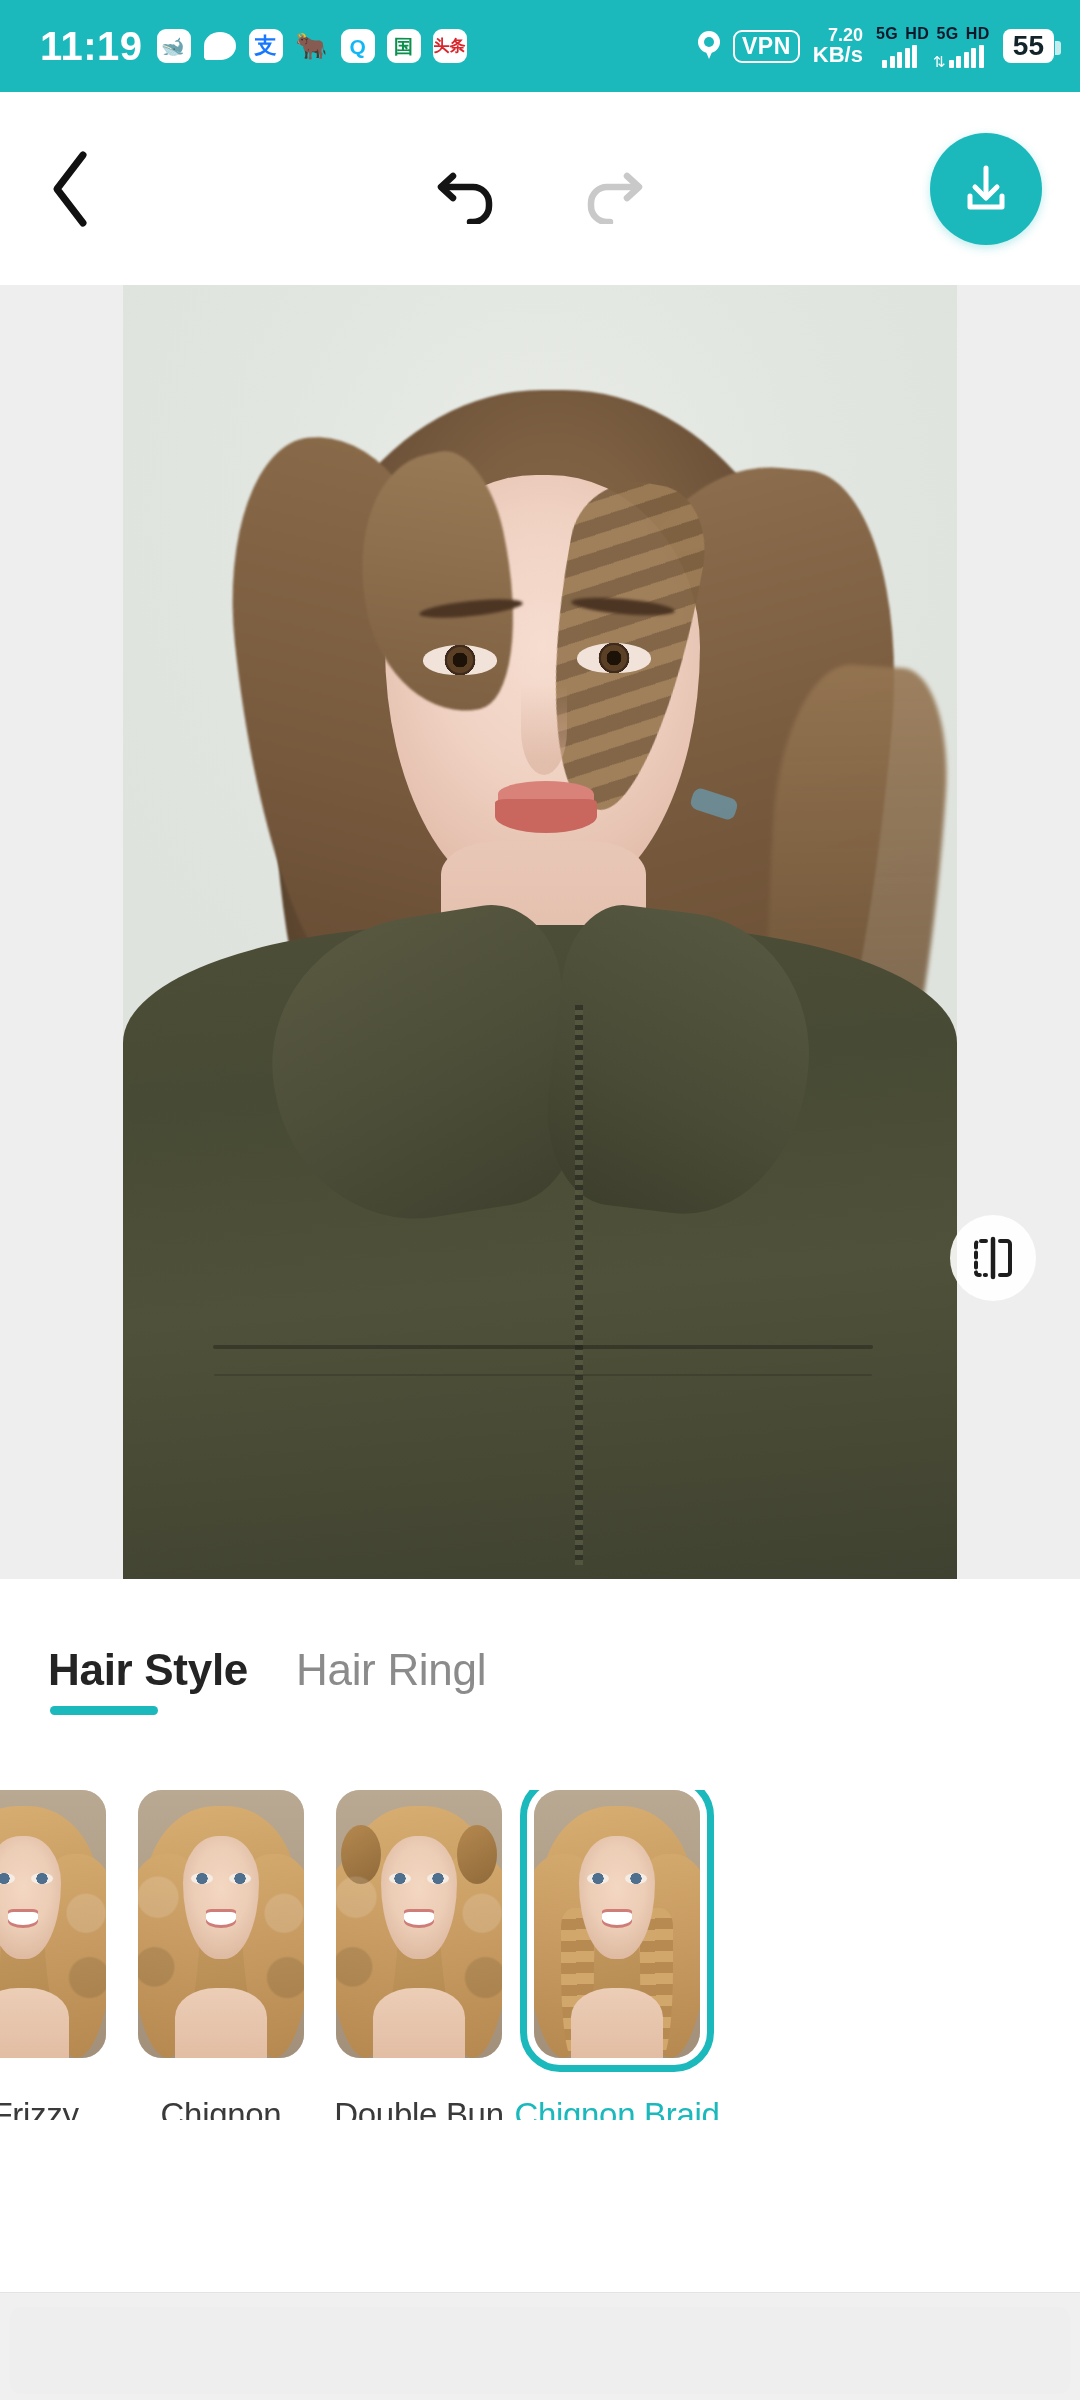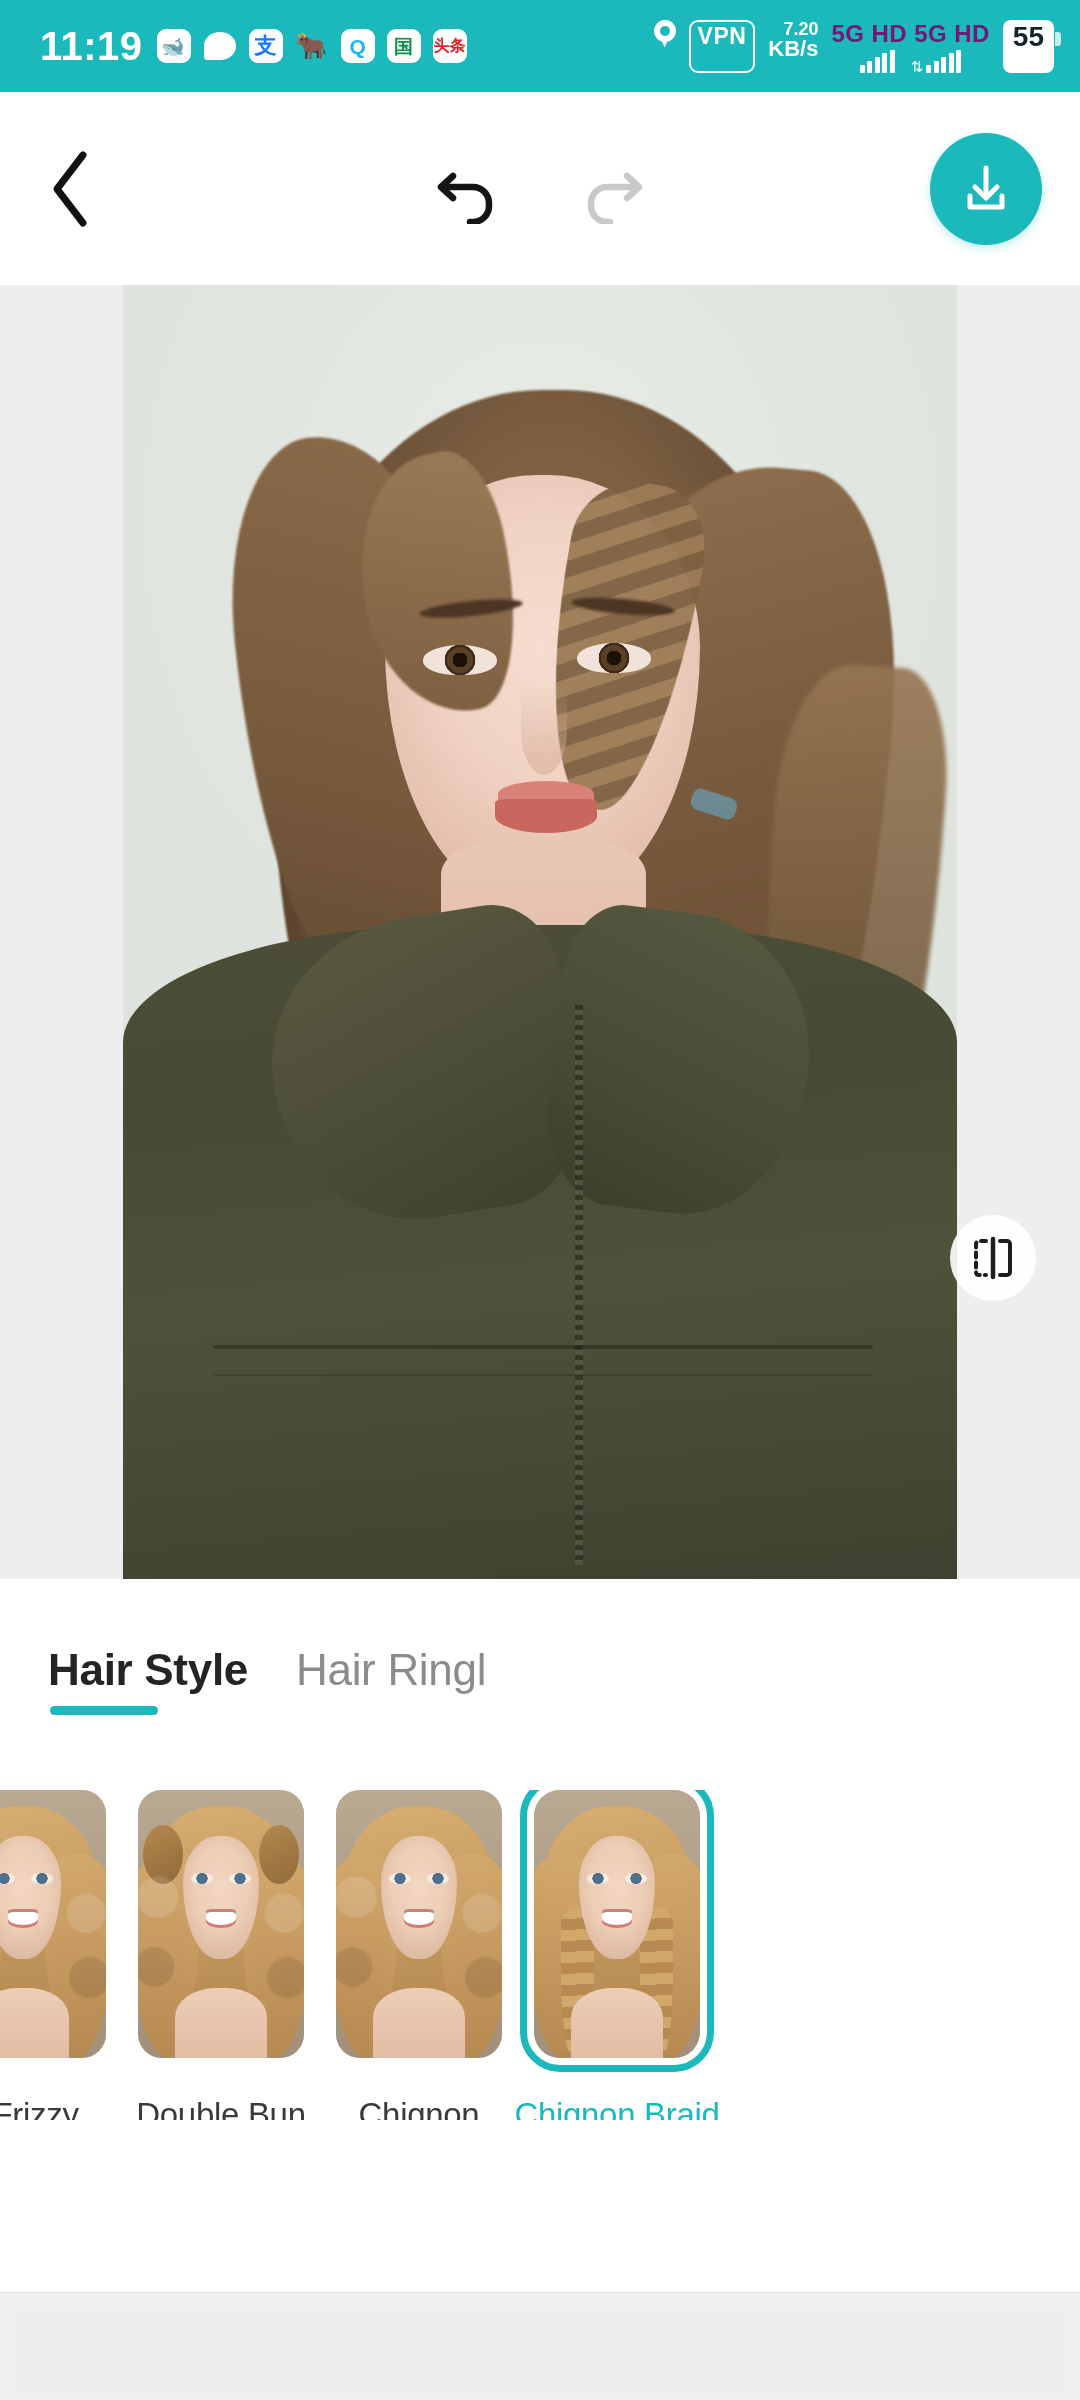--- a/index.html
+++ b/index.html
@@ -36,21 +36,21 @@
   .app-ico.bubble .dot {
     display:block; width:32px;height:28px;border-radius:50% 50% 50% 10%;
     background:#ffffff;
   }
   .app-ico.alipay { background:#ffffff; color:#1677FF; font-size:22px; }
   .app-ico.cow { background:transparent; color:#ffffff; font-size:26px; }
   .app-ico.qq { background:#ffffff; color:#12B7F5; font-size:21px; }
   .app-ico.nation { background:#ffffff; color:#0a8f4d; font-size:19px; }
   .app-ico.news { background:#ffffff; color:#d9262c; font-size:16px; font-weight:700;}
 
-  .status-right { display:flex; gap:13px; }
+  .status-right { display:flex; align-items:center; gap:13px; }
   .loc-pin { width:22px; height:30px; position:relative; }
   .loc-pin::before{
     content:""; position:absolute; top:0; left:0; width:22px;height:22px;
     border-radius:50% 50% 50% 50%; background:#fff;
   }
   .loc-pin::after{
     content:""; position:absolute; top:14px; left:5px; width:12px;height:14px;
     background:#fff; clip-path: polygon(50% 100%, 0 0, 100% 0);
   }
   .loc-pin .hole{
@@ -58,21 +58,21 @@
     background:#1BB8BC; z-index:2;
   }
   .vpn-chip {
     border:2.5px solid #fff; border-radius:9px; color:#fff;
     font-size:23px; font-weight:700; padding:1px 7px; letter-spacing:0.5px;
   }
   .netspeed { color:#fff; line-height:1.0; text-align:right; }
   .netspeed .n1 { font-size:18px; font-weight:700; display:block;}
   .netspeed .n2 { font-size:22px; font-weight:700; display:block;}
   .sig-group { display:flex; flex-direction:column; align-items:center; gap:2px; }
-  .sig-label { color:#701a75; font-size:24px; font-weight:700; letter-spacing:0.5px;
+  .sig-label { color:#0f172a; font-size:16px; font-weight:700; letter-spacing:0.5px;
                display:flex; gap:7px; }
   .bars { display:flex; align-items:flex-end; gap:2.5px; height:23px; }
   .bars i { width:5px; background:#fff; display:block; border-radius:1px;}
   .bars i:nth-child(1){height:8px;}
   .bars i:nth-child(2){height:12px;}
   .bars i:nth-child(3){height:16px;}
   .bars i:nth-child(4){height:20px;}
   .bars i:nth-child(5){height:23px;}
   .sig-pair { display:flex; gap:16px; align-items:flex-end;}
   .sig-col { display:flex; align-items:flex-end; gap:3px;}
@@ -496,48 +496,48 @@
         </div>
         <div class="thumb-label">y Frizzy</div>
       </div>
 
       <div class="thumb-item">
         <div class="thumb-card">
           <div class="tf">
             <div class="tf-hair"></div>
               <div class="tf-hair2"></div>
               <div class="tf-hair3"></div>
+            <div class="tf-curls"></div>
+            <div class="tf-face"></div>
+            <div class="tf-eye l"></div>
+              <div class="tf-eye r"></div>
+            <div class="tf-mouth"></div>
+            <div class="tf-chest"></div>
+          </div>
+        </div>
+        <div class="thumb-label">Chignon</div>
+      </div>
+
+      <div class="thumb-item">
+        <div class="thumb-card">
+          <div class="tf">
+            <div class="tf-hair"></div>
+              <div class="tf-hair2"></div>
+              <div class="tf-hair3"></div>
             <div class="tf-bun-l"></div>
               <div class="tf-bun-r"></div>
             <div class="tf-curls"></div>
             <div class="tf-face"></div>
             <div class="tf-eye l"></div>
               <div class="tf-eye r"></div>
             <div class="tf-mouth"></div>
             <div class="tf-chest"></div>
           </div>
         </div>
         <div class="thumb-label">Double Bun</div>
-      </div>
-
-      <div class="thumb-item">
-        <div class="thumb-card">
-          <div class="tf">
-            <div class="tf-hair"></div>
-              <div class="tf-hair2"></div>
-              <div class="tf-hair3"></div>
-            <div class="tf-curls"></div>
-            <div class="tf-face"></div>
-            <div class="tf-eye l"></div>
-              <div class="tf-eye r"></div>
-            <div class="tf-mouth"></div>
-            <div class="tf-chest"></div>
-          </div>
-        </div>
-        <div class="thumb-label">Chignon</div>
       </div>
 
       <div class="thumb-item selected">
         <div class="thumb-card">
           <div class="tf">
             <div class="tf-hair"></div>
               <div class="tf-hair2"></div>
               <div class="tf-hair3"></div>
             <div class="tf-braid-l"></div>
               <div class="tf-braid-r"></div>

